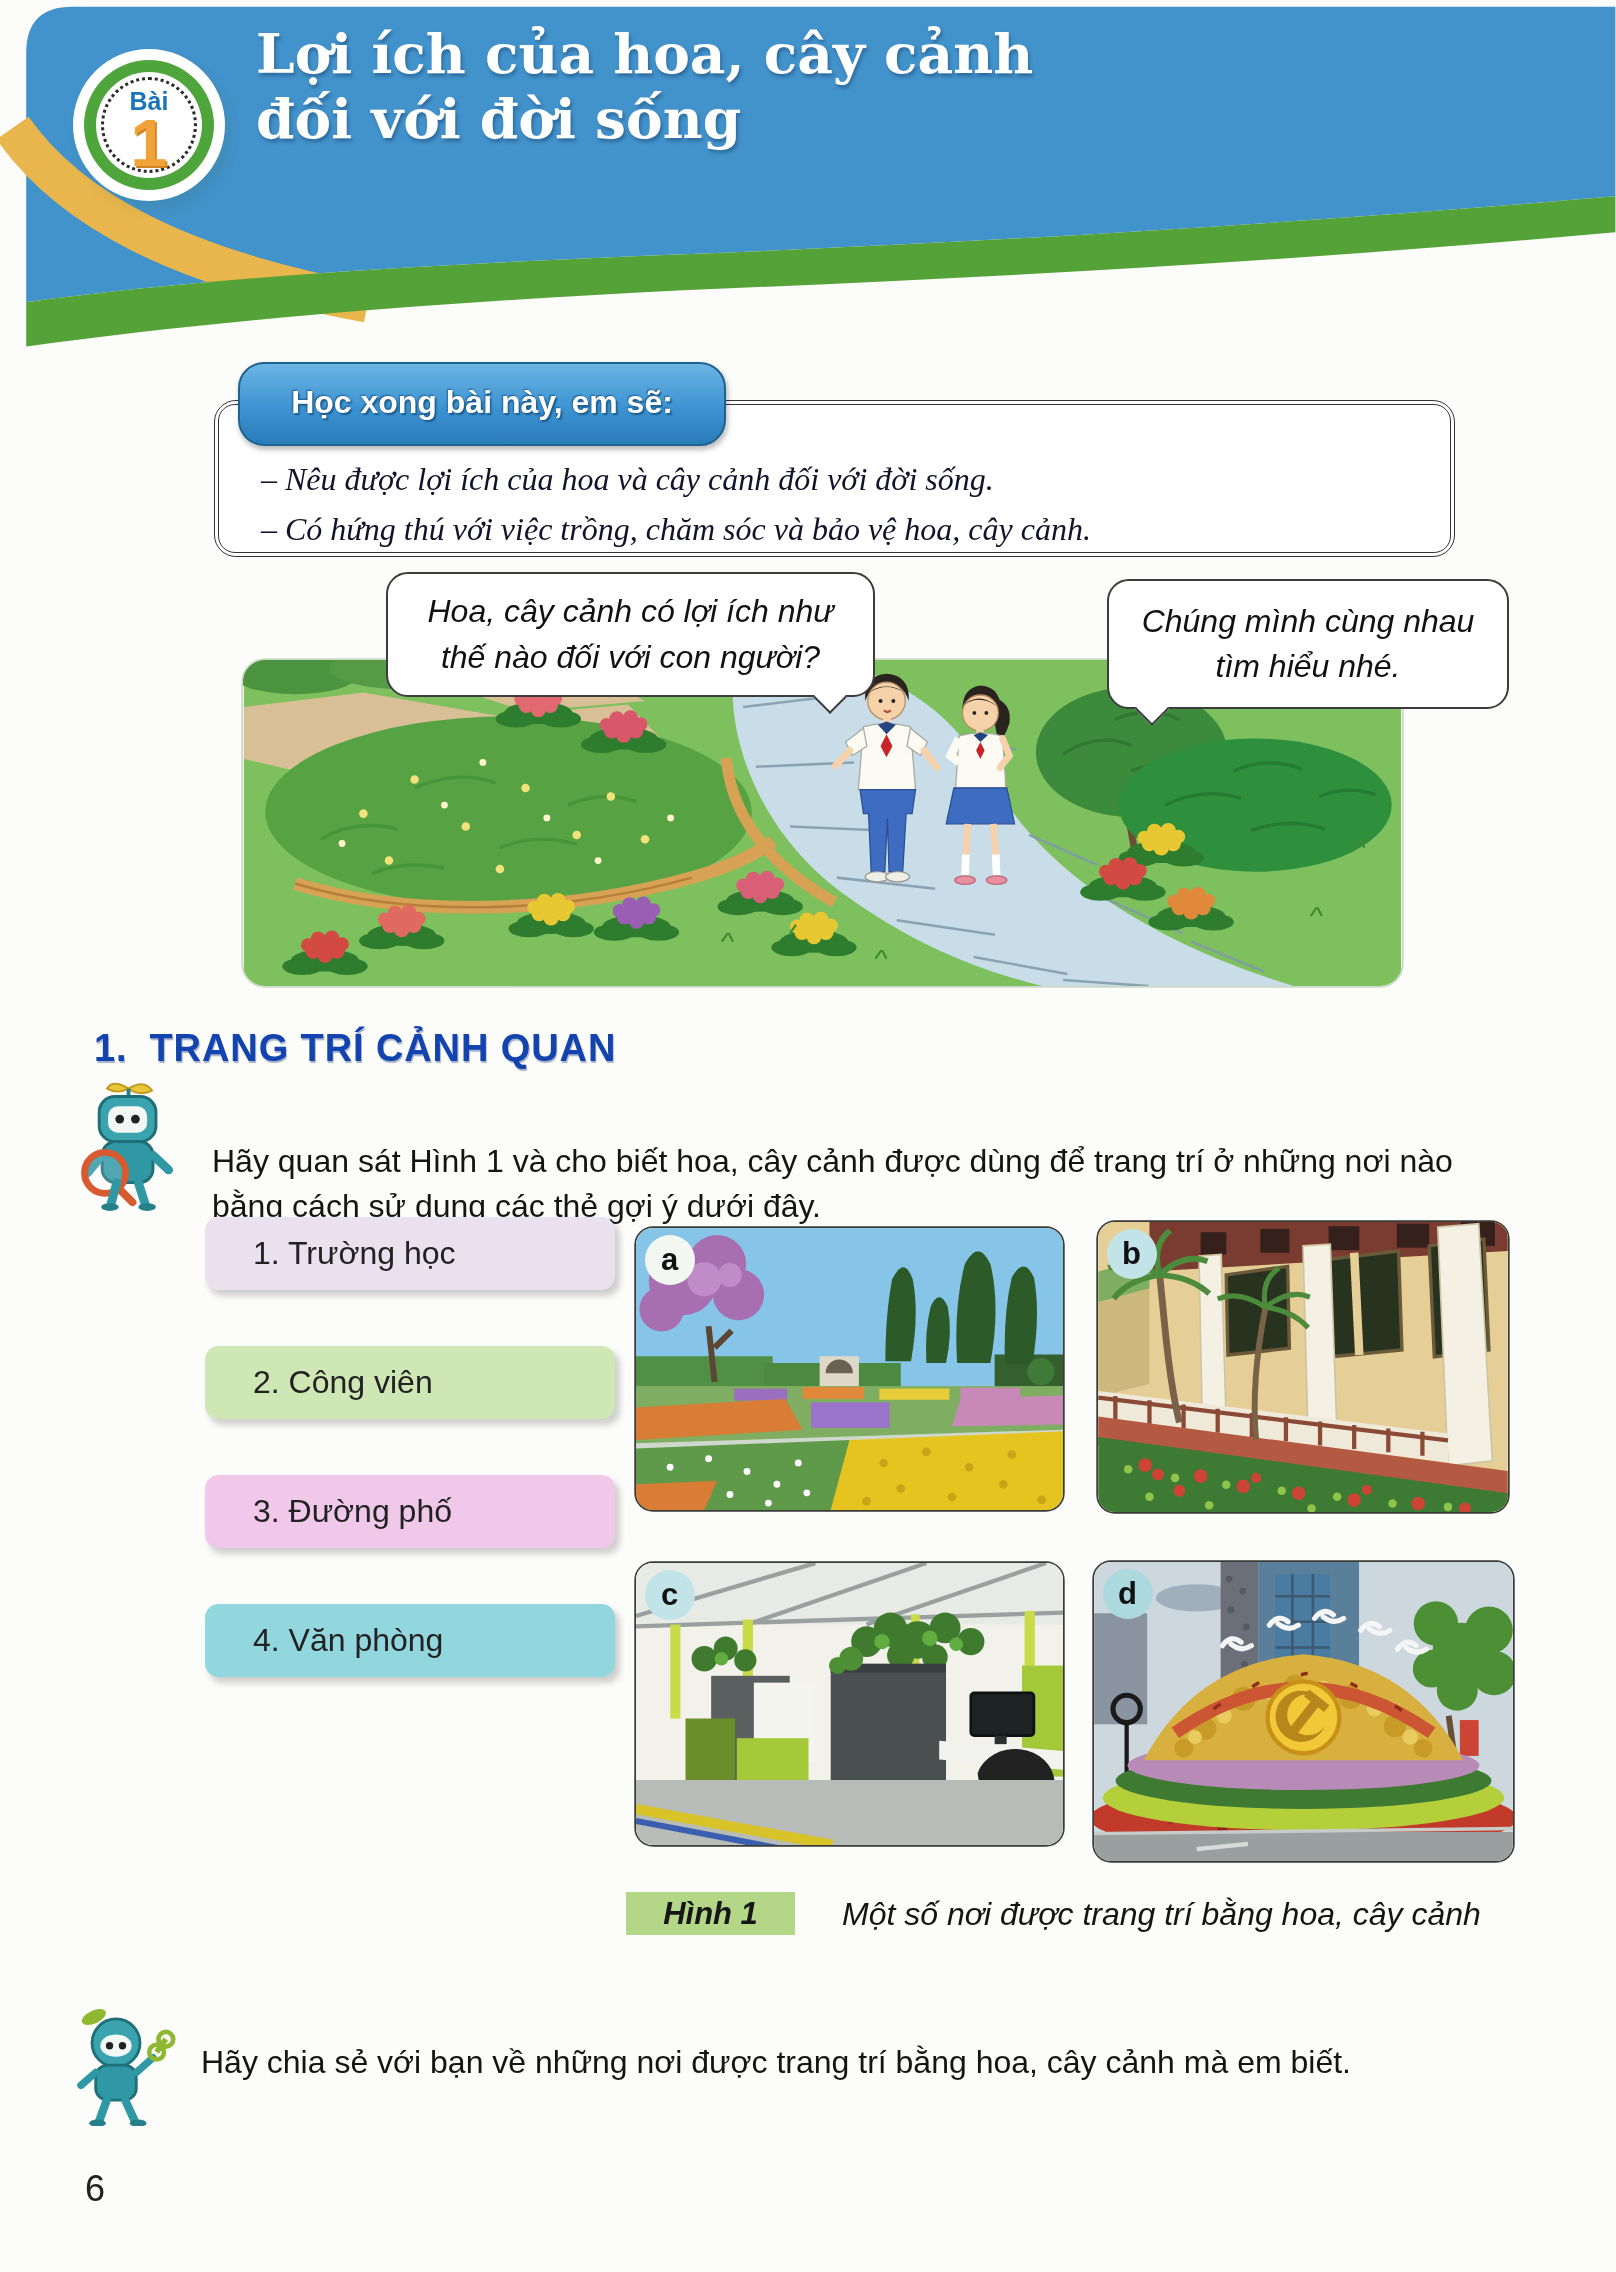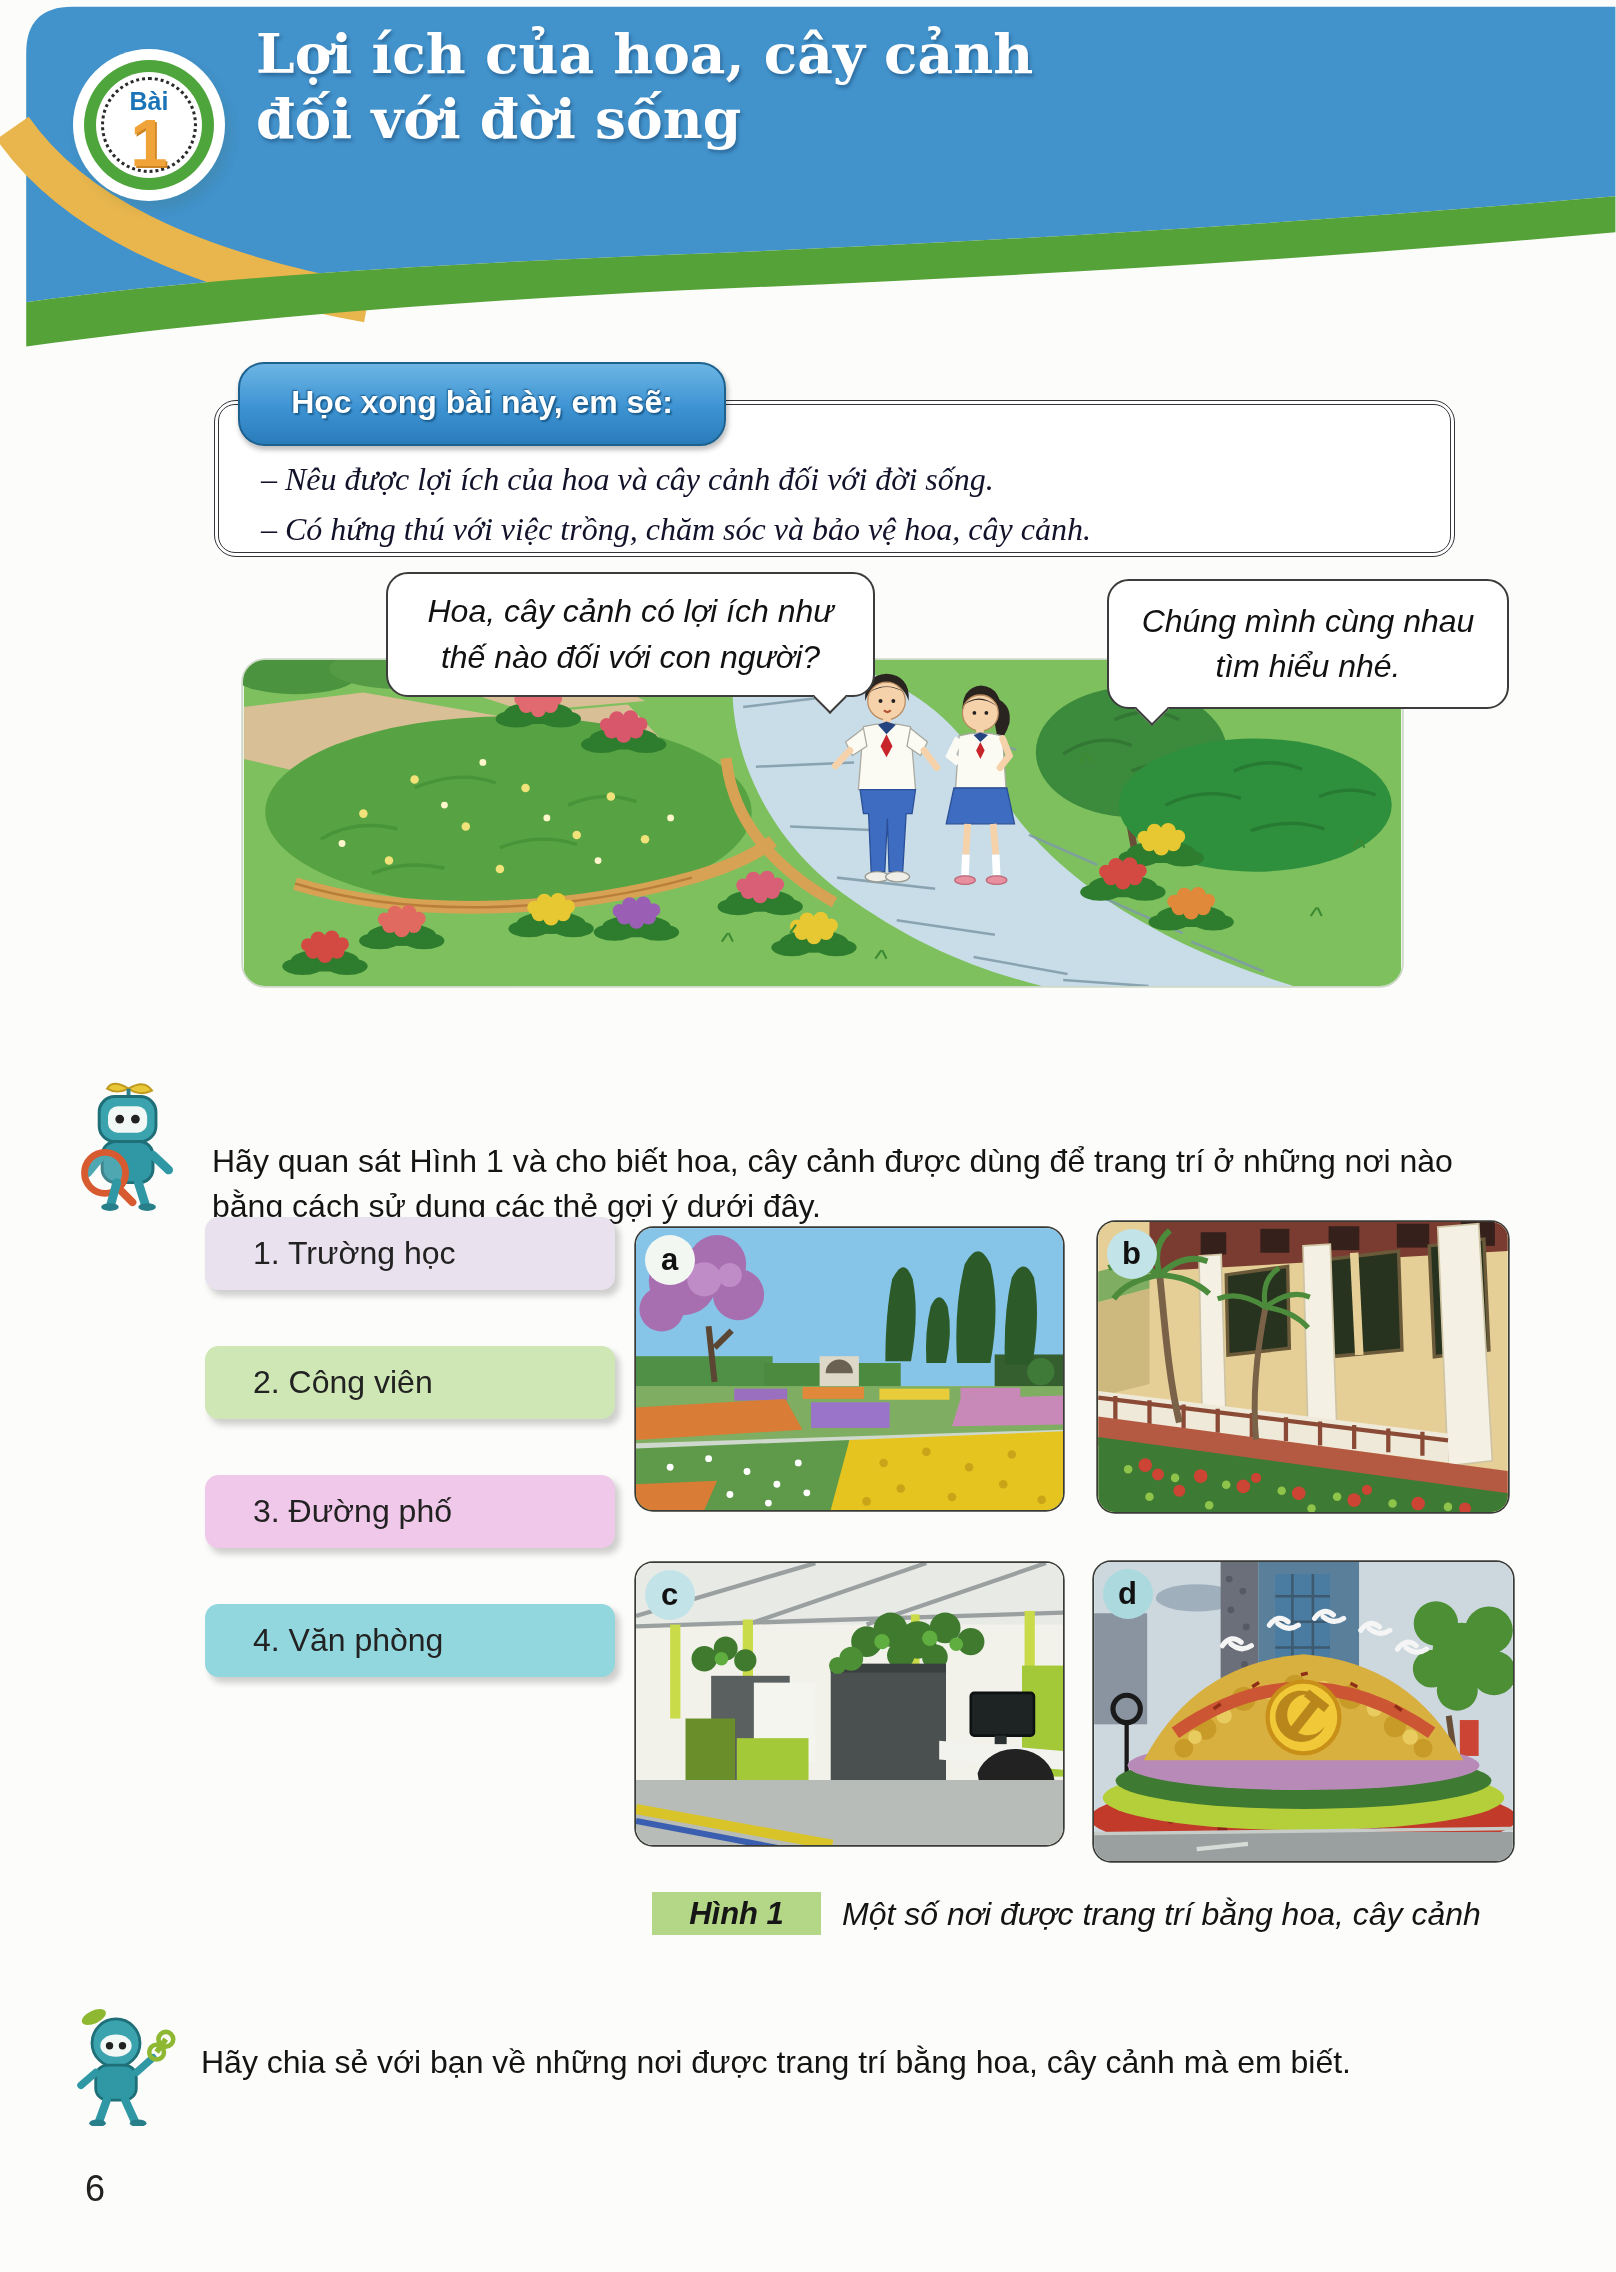--- a/index.html
+++ b/index.html
@@ -73,21 +73,21 @@
   #photo-c{left:636px;top:1563px;width:427px;height:282px;}
   #photo-d{left:1094px;top:1562px;width:419px;height:299px;}
   .photo-label{position:absolute;left:8.5px;top:6.8px;width:50px;height:50px;border-radius:50%;
     display:flex;align-items:center;justify-content:center;font-size:31px;font-weight:700;color:#111;z-index:3;}
   #photo-a .photo-label{background:#f3f7f2;}
   #photo-b .photo-label{background:#c2e4e8;}
   #photo-c .photo-label{background:#c2e4e8;}
   #photo-d .photo-label{background:#abd9dd;}
 
   
-  #figure-label{position:absolute;left:652px;top:1892px;width:169px;height:43px;z-index:2;
+  #figure-label{position:absolute;left:626px;top:1892px;width:169px;height:43px;z-index:2;
     background:#b3d687;display:flex;align-items:center;justify-content:center;
     font-size:31px;font-weight:700;font-style:italic;color:#161616;}
   #figure-caption{position:absolute;left:822px;top:1896px;width:683px;z-index:2;
     font-size:32px;font-style:italic;color:#141414;margin-left:20px;}
 
   
   #share-task{position:absolute;left:201px;top:2044px;width:1299px;z-index:2;
     font-size:32px;color:#141414;}
   #page-number{position:absolute;left:85px;top:2168px;font-size:36px;color:#222;z-index:2;}
 </style>
@@ -276,20 +276,23 @@
         <path d="M848,192 L846,228" stroke="#f6d2ab" stroke-width="8"></path>
         <path d="M878,192 L881,228" stroke="#f6d2ab" stroke-width="8"></path>
         <path d="M846,228 L845,252" stroke="#ffffff" stroke-width="9"></path>
         <path d="M881,228 L882,252" stroke="#ffffff" stroke-width="9"></path>
         <ellipse cx="845" cy="258" rx="12" ry="5" fill="#e88fa0" stroke="#c06878" stroke-width="1.5"></ellipse>
         <ellipse cx="882" cy="258" rx="12" ry="5" fill="#e88fa0" stroke="#c06878" stroke-width="1.5"></ellipse>
       </g>
     </svg>
   </div>
 
+  <div id="section1-heading">
+    <span class="sec-num">1.</span><span>TRANG TRÍ CẢNH QUAN</span>
+  </div>
 
   <svg class="robot" style="left:62px;top:1075px;" width="137" height="137" viewBox="0 0 120 140">
     <path d="M58,14 q-16,-10 -22,0 q10,6 22,0 Z" fill="#e8c838" stroke="#c09a20" stroke-width="2"></path>
     <path d="M58,14 q16,-10 24,2 q-12,6 -24,-2 Z" fill="#e8c838" stroke="#c09a20" stroke-width="2"></path>
     <line x1="58" y1="14" x2="58" y2="24" stroke="#2a7f8a" stroke-width="4"></line>
     <rect x="28" y="22" width="58" height="46" rx="16" fill="#3aa3ae" stroke="#1f6f78" stroke-width="3"></rect>
     <rect x="37" y="32" width="40" height="27" rx="10" fill="#f2f8f5"></rect>
     <circle cx="49" cy="45" r="4.5" fill="#222"></circle>
       <circle cx="65" cy="45" r="4.5" fill="#222"></circle>
     <rect x="31" y="68" width="52" height="42" rx="14" fill="#2f98a4" stroke="#1f6f78" stroke-width="3"></rect>

